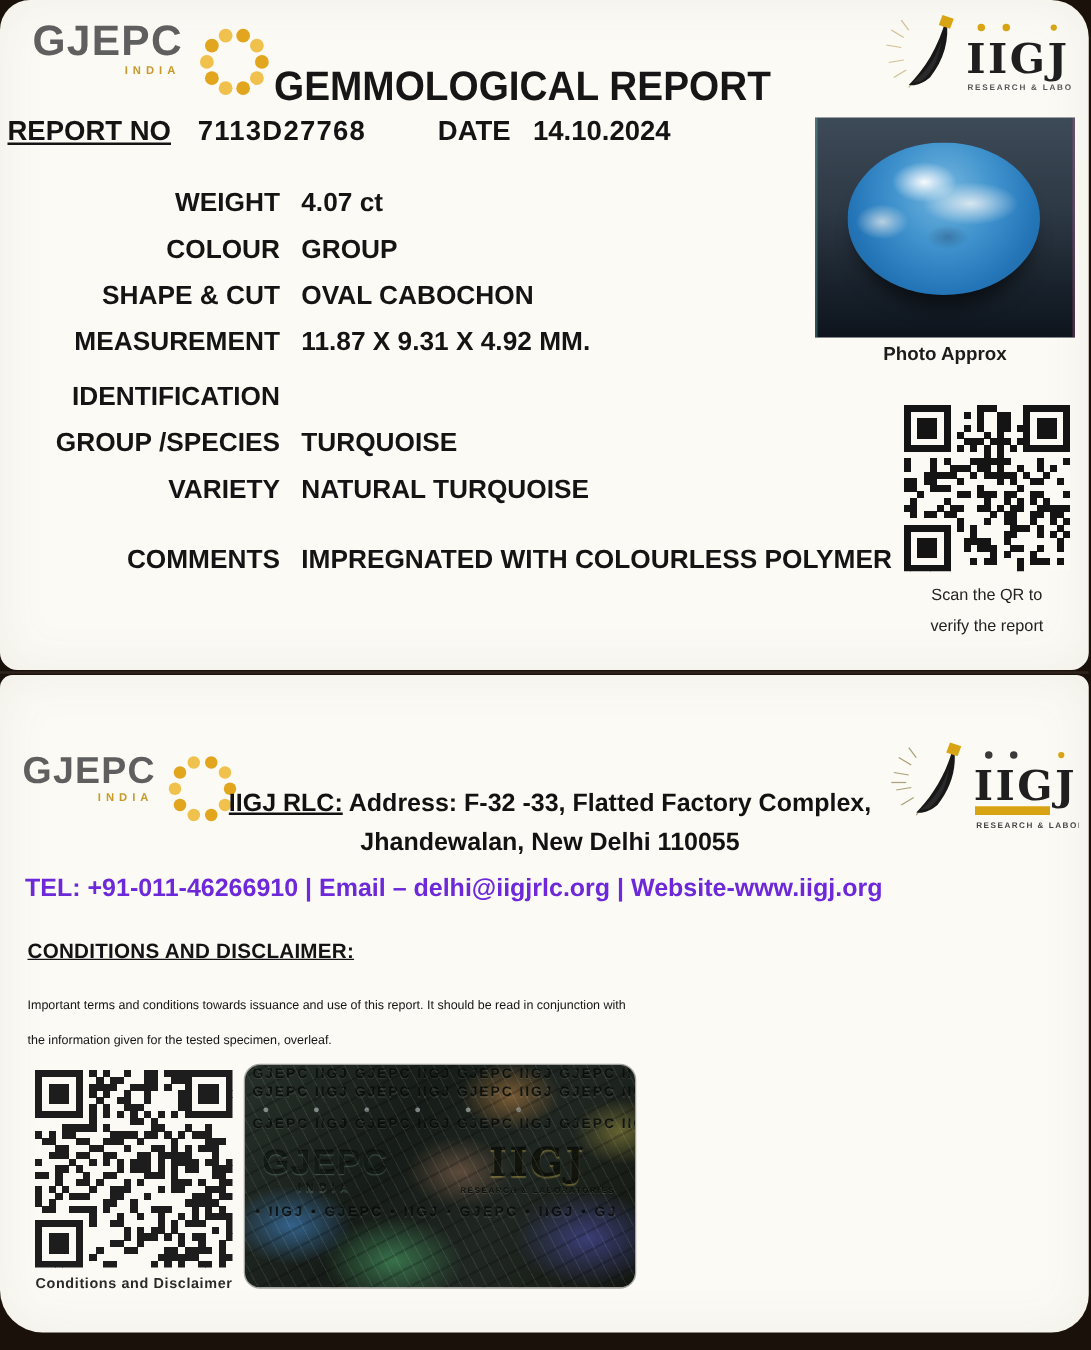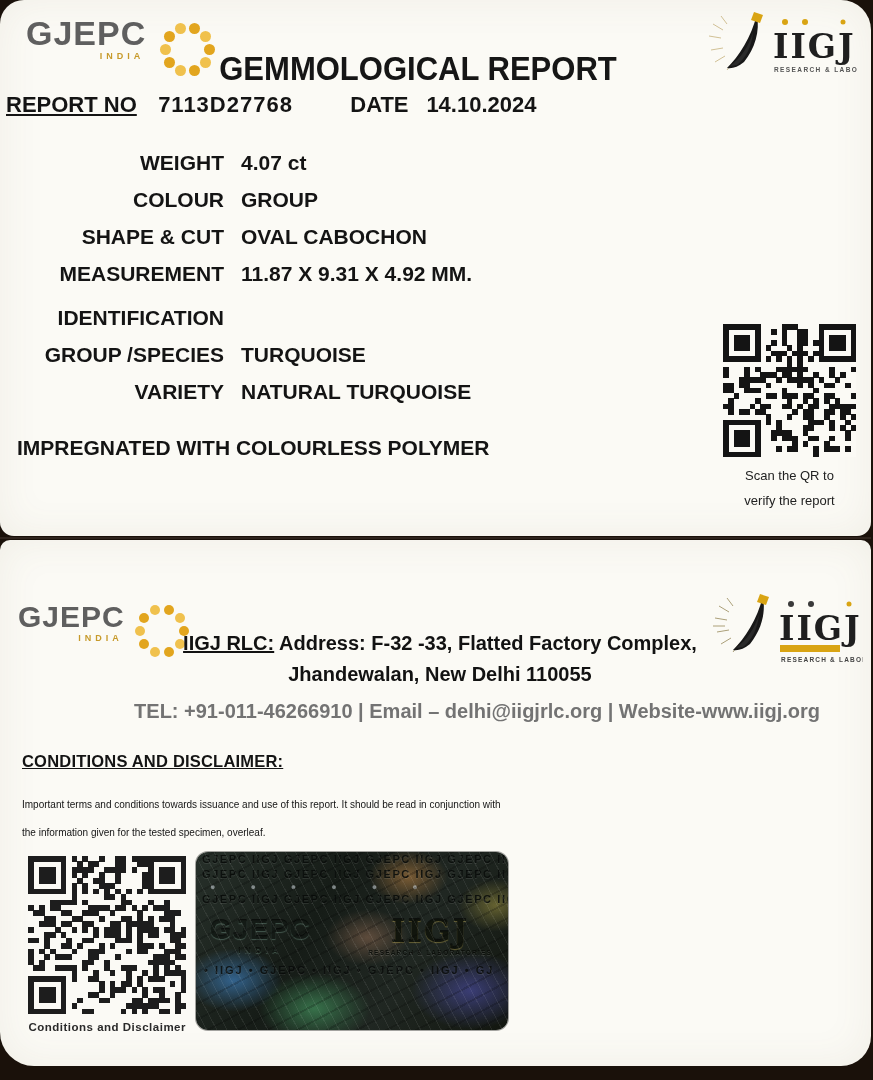--- a/index.html
+++ b/index.html
@@ -84,22 +84,22 @@
   .qr-top-block .qr{width:133px;height:133px;}
   .qr-caption{margin-top:6px;text-align:center;font-size:13px;font-weight:400;color:#222;line-height:25px;}
 
   
   .back-address{
     position:absolute;top:88px;left:170px;width:540px;text-align:center;
     font-size:20px;font-weight:700;line-height:31px;color:#121212;
   }
   .addr-label{text-decoration:underline;}
   .back-contact{
-    position:absolute;top:160px;left:20px;width:800px;text-align:right;
-    font-size:20px;font-weight:700;color:#737373;white-space:nowrap;
+    position:absolute;top:160px;left:20px;width:800px;text-align:left;
+    font-size:20px;font-weight:700;color:#6d28d9;white-space:nowrap;
   }
   .disclaimer{position:absolute;top:212px;left:22px;width:820px;}
   .disclaimer-title{font-size:16.5px;font-weight:700;text-decoration:underline;letter-spacing:0.2px;}
   .disclaimer-body{margin-top:20px;font-size:10px;font-weight:400;line-height:28px;}
 
   .qr-bottom-block{position:absolute;top:316px;left:28px;width:158px;text-align:right;}
   .qr-bottom-block .qr{width:158px;height:158px;}
   .qr-bottom-caption{margin-top:7px;font-size:11.5px;font-weight:700;color:#2a2a2a;letter-spacing:0.5px;}
 
   .hologram{
@@ -217,24 +217,31 @@
     <div class="frow">
       <span class="flabel">GROUP /SPECIES</span>
       <span class="fvalue">TURQUOISE</span>
     </div>
     <div class="frow">
       <span class="flabel">VARIETY</span>
       <span class="fvalue">NATURAL TURQUOISE</span>
     </div>
 
     <div class="frow gap-top-lg">
+      <span class="flabel">COMMENTS</span>
       <span class="fvalue">IMPREGNATED WITH COLOURLESS POLYMER</span>
     </div>
   </div>
 
+  <div class="photo-block">
+    <div class="photo-frame">
+      <div class="gem"></div>
+    </div>
+    <div class="photo-caption">Photo Approx</div>
+  </div>
 
   <div class="qr-top-block">
     <div class="qr">
         <svg viewBox="0 0 25 25" preserveAspectRatio="none">
           <rect width="25" height="25" fill="#fbfaf5"></rect>
           <g fill="#141414" shape-rendering="crispEdges">
             <rect x="0" y="0" width="1.06" height="1.06"></rect>
             <rect x="1" y="0" width="1.06" height="1.06"></rect>
             <rect x="2" y="0" width="1.06" height="1.06"></rect>
             <rect x="3" y="0" width="1.06" height="1.06"></rect>

